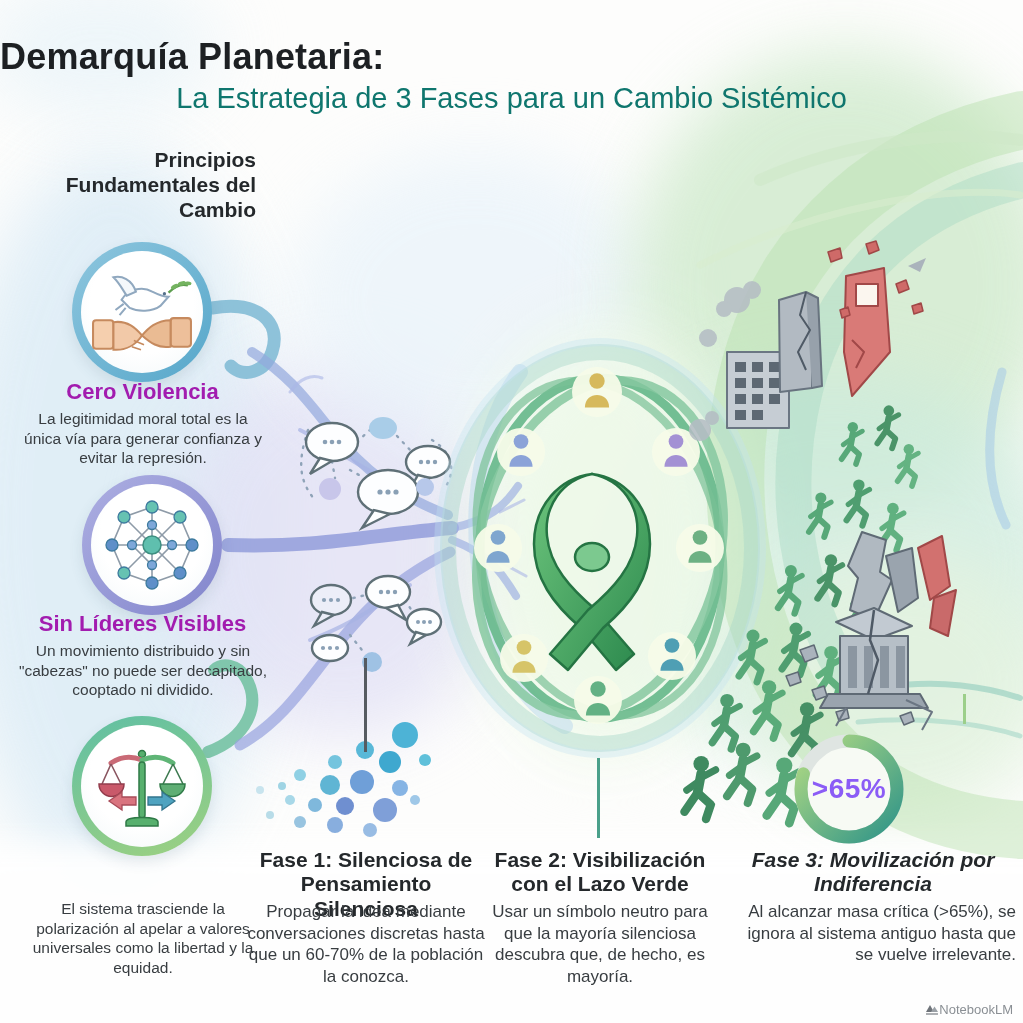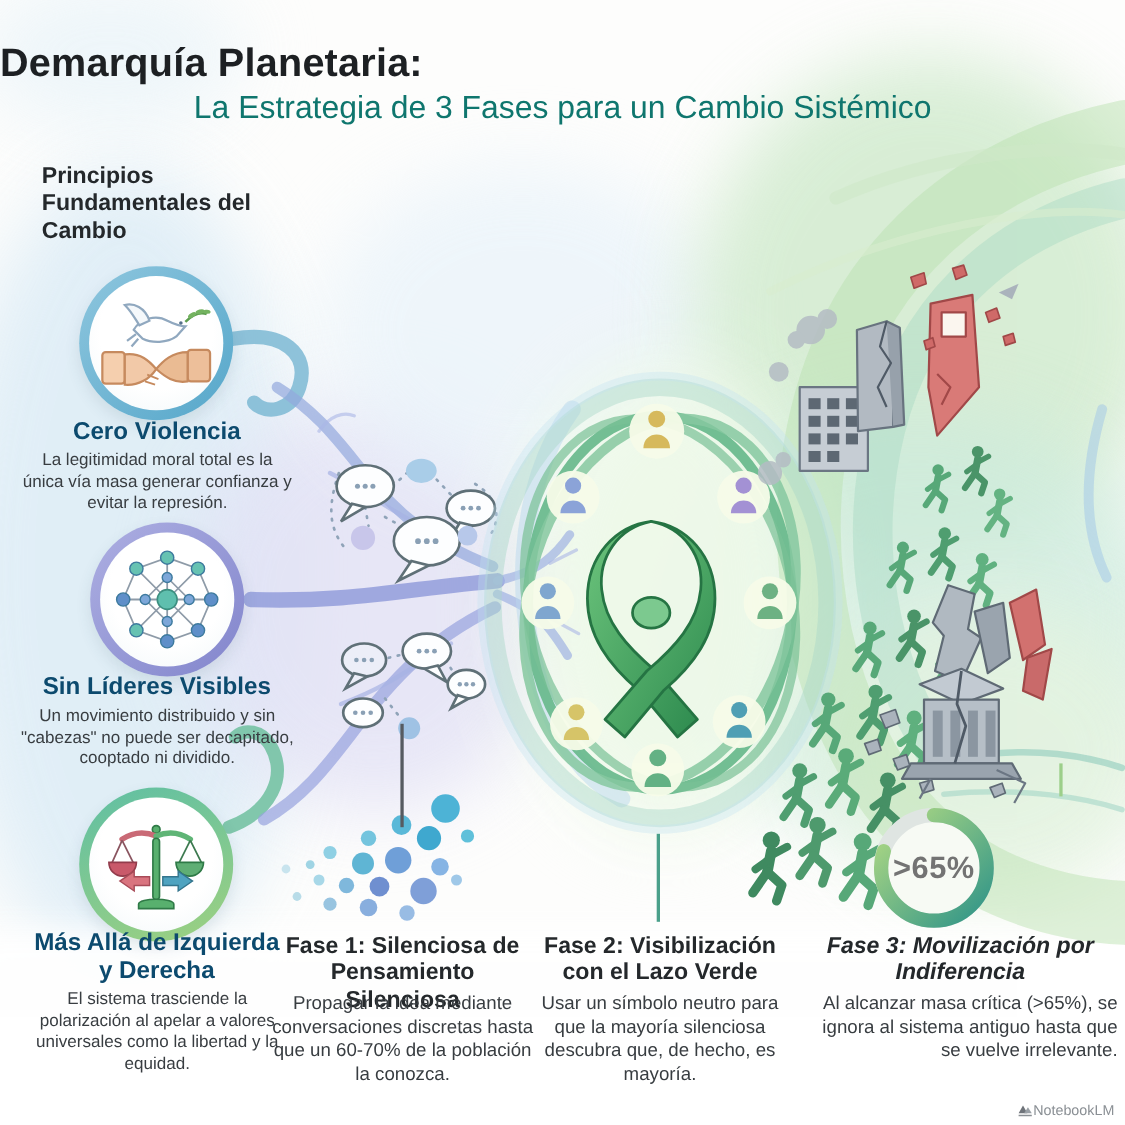--- a/index.html
+++ b/index.html
@@ -5,33 +5,33 @@
   html,body{margin:0;padding:0;background:#ffffff;}
   .canvas{
     position:relative;width:1023px;height:1023px;overflow:hidden;
     background:#fdfdfc;font-family:"Liberation Sans",sans-serif;color:#24282b;
   }
   .wash{position:absolute;border-radius:50%;filter:blur(34px);}
   .art{position:absolute;left:0;top:0;width:1023px;height:1023px;z-index:2;}
   .txt{position:absolute;z-index:5;}
   .title-line1{font-size:36px;font-weight:700;letter-spacing:.2px;color:#1d2023;}
   .title-line2{font-size:29px;font-weight:400;color:#0f766e;text-align:center;margin-top:4px;}
-  .section-header{font-size:21px;font-weight:700;text-align:left;line-height:1.18;color:#24282b;}
-  .p-heading{font-size:22px;font-weight:700;text-align:center;color:#0c4a6e;line-height:1.12;}
+  .section-header{font-size:21px;font-weight:700;text-align:right;line-height:1.18;color:#24282b;}
+  .p-heading{font-size:22px;font-weight:700;text-align:center;color:#a21caf;line-height:1.12;}
   .p-body{font-size:15.5px;font-weight:400;text-align:center;color:#383d41;line-height:1.27;}
   .ph-heading{font-size:21px;font-weight:700;text-align:center;color:#24282b;line-height:1.16;}
   .ph-body{font-size:17px;font-weight:400;text-align:center;color:#383d41;line-height:1.27;}
   .ring{position:absolute;border-radius:50%;z-index:4;display:flex;align-items:center;justify-content:center;
         box-shadow:0 6px 14px rgba(60,90,110,.12);}
   .ring-inner{background:radial-gradient(circle at 50% 42%,#ffffff 55%,#f1f7f9 100%);
         border-radius:50%;width:122px;height:122px;display:flex;align-items:center;justify-content:center;}
   .connector{position:absolute;z-index:3;}
   .donut{position:absolute;left:791px;top:731px;width:116px;height:116px;z-index:4;}
   .donut-label{position:absolute;left:0;top:0;width:116px;height:116px;display:flex;align-items:center;justify-content:center;
-        font-size:28px;font-weight:700;color:#737373;letter-spacing:.5px;}
+        font-size:28px;font-weight:700;color:#8b5cf6;letter-spacing:.5px;}
   .watermark{position:absolute;right:10px;bottom:6px;z-index:6;display:flex;align-items:center;gap:0;
         font-size:13px;color:#8a8f94;}
 </style>
 </head>
 <body>
 
 <div class="canvas">
 
   <div class="wash" style="left:-50px;top:150px;width:330px;height:740px;background:#dcecf6;opacity:.85;"></div>
   <div class="wash" style="left:170px;top:360px;width:340px;height:380px;background:#e2e1f5;opacity:.8;"></div>
@@ -308,21 +308,21 @@
         <path d="M32 42 l -8 6 M34 46 l -6 7" stroke="#90a8bf" stroke-width="2" fill="none"></path>
         <circle cx="72" cy="32" r="1.6" fill="#55708a"></circle>
         <path d="M76 31 C 82 25, 89 22, 95 24" stroke="#5d9e4f" stroke-width="2.2" fill="none"></path>
         <ellipse cx="82" cy="25" rx="4" ry="2" fill="#74b360" transform="rotate(-30 82 25)"></ellipse>
         <ellipse cx="89" cy="22" rx="4" ry="2" fill="#74b360" transform="rotate(-15 89 22)"></ellipse>
         <ellipse cx="95" cy="22" rx="3.5" ry="1.8" fill="#74b360" transform="rotate(5 95 22)"></ellipse>
       </svg>
     </div>
   </div>
   <div class="txt p-heading" style="left:15px;top:380px;width:255px;">Cero Violencia</div>
-  <div class="txt p-body" style="left:18px;top:409px;width:250px;">La legitimidad moral total es la única vía masa generar confianza y evitar la represión.</div>
+  <div class="txt p-body" style="left:18px;top:409px;width:250px;">La legitimidad moral total es la única vía para generar confianza y evitar la represión.</div>
 
   <div class="ring" style="left:82px;top:475px;width:140px;height:140px;background:linear-gradient(135deg,#adafe2,#8285cc);">
     <div class="ring-inner">
       <svg width="100" height="100" viewBox="0 0 100 100">
         <g stroke="#7b8a99" stroke-width="1.6" opacity=".85">
           <path d="M50 50 L50 12 M50 50 L78 22 M50 50 L90 50 M50 50 L78 78 M50 50 L50 88 M50 50 L22 78 M50 50 L10 50 M50 50 L22 22"></path>
           <path d="M50 12 L78 22 L90 50 L78 78 L50 88 L22 78 L10 50 L22 22 Z" fill="none"></path>
           <path d="M50 30 L70 50 L50 70 L30 50 Z" fill="none"></path>
         </g>
         <circle cx="50" cy="50" r="9" fill="#5fbfae" stroke="#3d8f80" stroke-width="1.5"></circle>
@@ -356,21 +356,20 @@
         <path d="M81 28 L71 48 M81 28 L91 48" stroke="#3d7a50" stroke-width="1.6"></path>
         <path d="M7 48 A 12.5 12.5 0 0 0 32 48 Z" fill="#c9596a" stroke="#933c4c" stroke-width="1.5"></path>
         <path d="M68 48 A 12.5 12.5 0 0 0 93 48 Z" fill="#5fae74" stroke="#2f7a47" stroke-width="1.5"></path>
         <rect x="47" y="26" width="6" height="56" rx="3" fill="#58b06e" stroke="#2f7a47" stroke-width="1.5"></rect>
         <path d="M34 86 C 34 80, 66 80, 66 86 L 66 90 L 34 90 Z" fill="#58b06e" stroke="#2f7a47" stroke-width="1.5"></path>
         <path d="M44 61 L30 61 L30 56 L17 65 L30 74 L30 69 L44 69 Z" fill="#d9747f" stroke="#a84b58" stroke-width="1.3"></path>
         <path d="M56 61 L70 61 L70 56 L83 65 L70 74 L70 69 L56 69 Z" fill="#4fa3c0" stroke="#33758d" stroke-width="1.3"></path>
       </svg>
     </div>
   </div>
-  <div class="txt p-heading" style="left:30px;top:845px;width:225px;">Más Allá de Izquierda y Derecha</div>
   <div class="txt p-body" style="left:18px;top:899px;width:250px;">El sistema trasciende la polarización al apelar a valores universales como la libertad y la equidad.</div>
 
   <div class="connector" style="left:364px;top:658px;width:2.5px;height:94px;background:#565b61;"></div>
   <div class="connector" style="left:597px;top:758px;width:3px;height:80px;background:#4aa08a;"></div>
   <div class="connector" style="left:963px;top:694px;width:3px;height:30px;background:#9ccf8a;"></div>
 
   <div class="txt ph-heading" style="left:247px;top:848px;width:238px;">Fase 1: Silenciosa de Pensamiento Silenciosa</div>
   <div class="txt ph-body" style="left:243px;top:901px;width:246px;">Propagar la idea mediante conversaciones discretas hasta que un 60-70% de la población la conozca.</div>
 
   <div class="txt ph-heading" style="left:481px;top:848px;width:238px;">Fase 2: Visibilización con el Lazo Verde</div>

